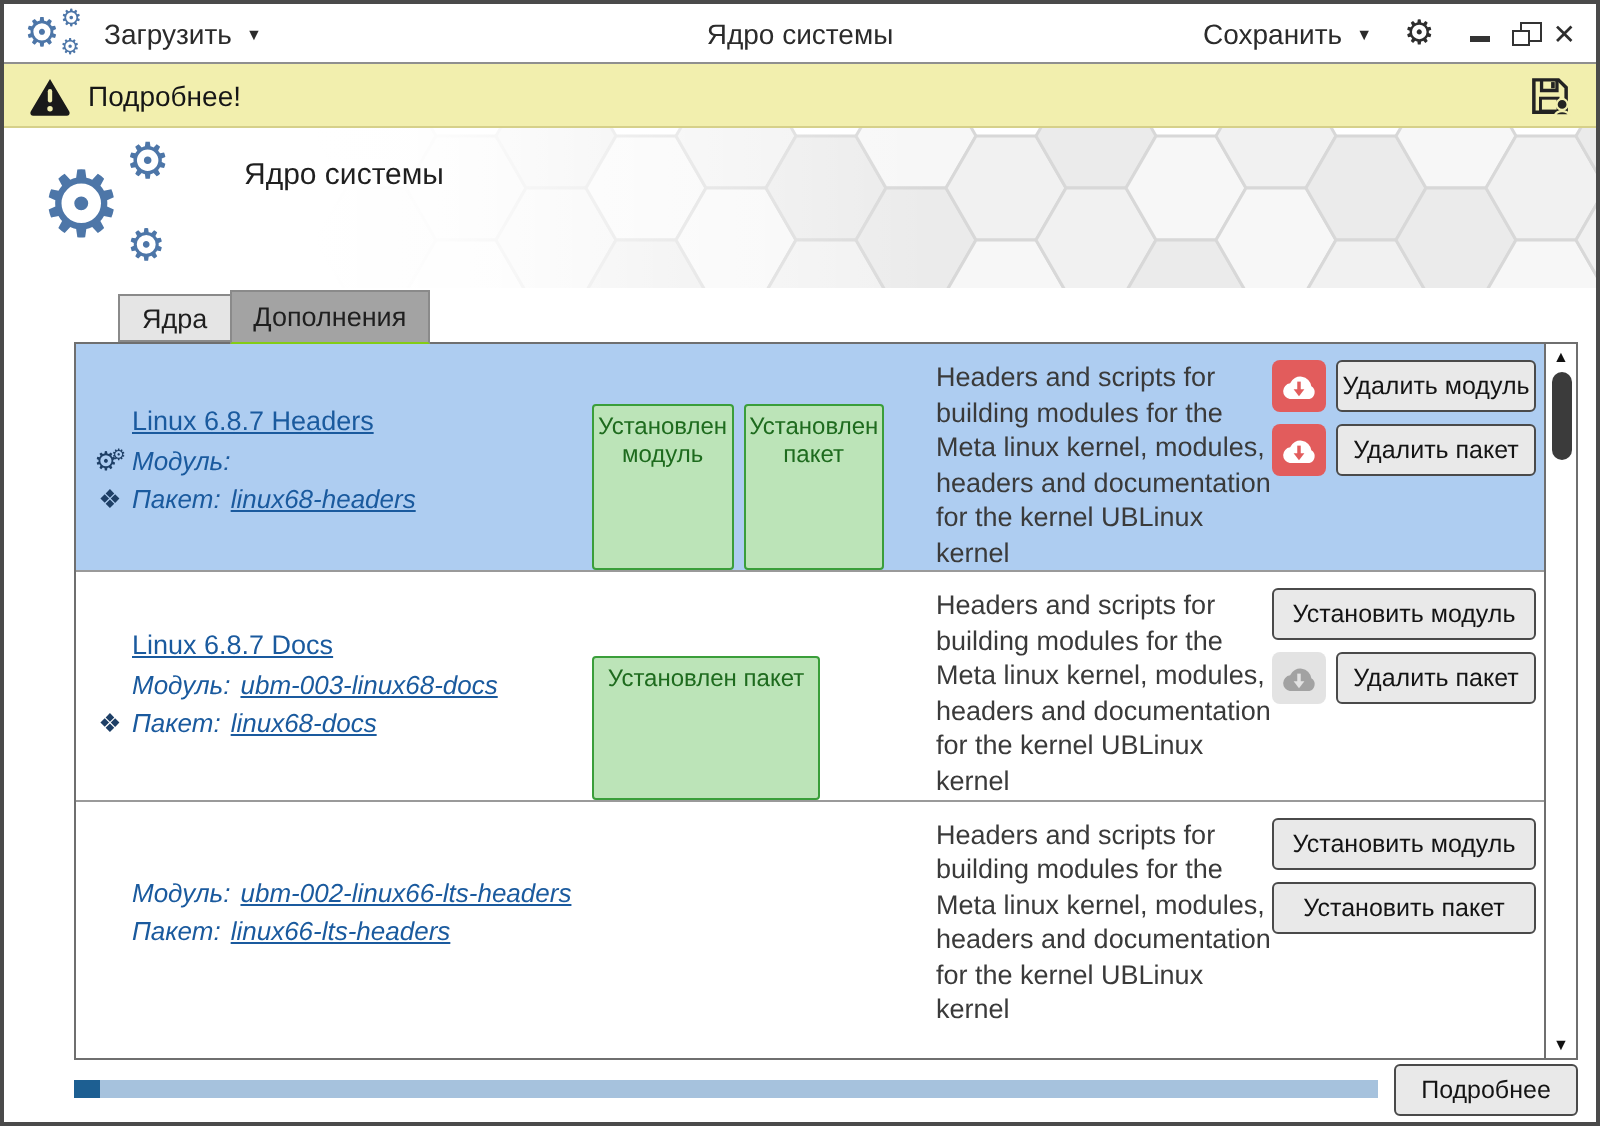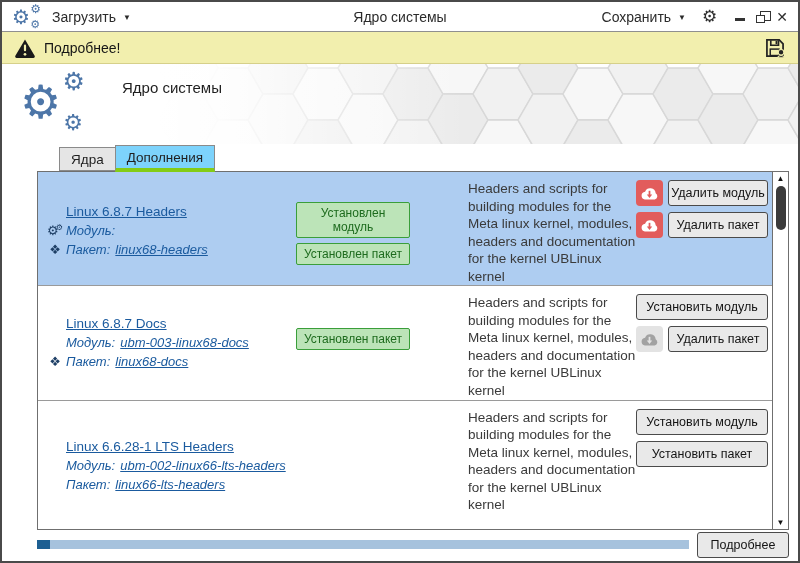--- a/index.html
+++ b/index.html
@@ -39,21 +39,21 @@
   .hdr-gears .gb{font-size:46px;left:0;top:7px}
   .hdr-gears .g1{font-size:25px;right:5px;top:-3px}
   .hdr-gears .g2{font-size:22px;right:7px;bottom:2px}
   .hdr-title{position:absolute;left:120px;top:15px;font-size:15px;color:#1f1f1f;z-index:2}
   .hdr-sub{position:absolute;left:120px;top:46px;font-size:14px;color:#1f1f1f;z-index:2;white-space:nowrap}
 
   
   .tabstrip{flex:0 0 27px;display:flex;align-items:flex-end;padding-left:57px;position:relative;z-index:3}
   .tab{font-size:13.5px;color:#1f1f1f;background:#e5e5e5;border:1px solid #8a8a8a;height:24px;display:flex;align-items:center;padding:0 11px;cursor:default}
   .tab+.tab{margin-left:-1px}
-  .tab.active{background:#7dd3fc;height:27px;border-bottom:4px solid #84cc16;margin-bottom:-1px}
+  .tab.active{background:#a3a3a3;height:27px;border-bottom:1px solid #84cc16;margin-bottom:-1px}
 
   
   .listbox{flex:0 0 359px;margin:0 9px 0 35px;border:1px solid #6f6f6f;background:#fff;display:flex}
   .rows{flex:1;display:flex;flex-direction:column;min-width:0}
   .row{display:flex;padding:0 6px;border-bottom:1px solid #9a9a9a;background:#fff}
   .row.selected{background:#aecdf1}
   .row.r0{flex:0 0 113px}
   .row.r1{flex:0 0 110px}
   .row.r2{flex:1;border-bottom:none}
 
@@ -61,21 +61,21 @@
   .r0 .info{padding-top:30px}.r1 .info{padding-top:28px}.r2 .info{padding-top:36px}
   .tline{margin-left:22px;height:19px}
   .tline a{font-size:13.5px;font-weight:normal;color:#1a5a9e}
   .iline{display:flex;align-items:center;height:19px;font-size:13px;font-style:italic;color:#1a5a9e}
   .iline .ic{width:22px;flex:0 0 22px;text-align:center;font-style:normal;color:#1e3f66;font-size:13px;line-height:1}
   .iline .lbl{margin-right:5px}
   .iline a{color:#1a5a9e}
   a{text-decoration:underline}
   .gg2{font-size:8px;margin-left:-3px;vertical-align:5px}
 
-  .badges{width:126px;flex:0 0 126px;display:flex;flex-direction:column;gap:5px}
+  .badges{width:126px;flex:0 0 126px;display:flex;flex-direction:row;gap:5px}
   .r0 .badges{padding-top:30px}.r1 .badges{padding-top:42px}
   .badge{width:114px;text-align:center;font-size:12px;color:#1e6b1e;background:#bce4b8;border:1px solid #3a9e3a;border-radius:2px;padding:3px 2px}
 
   .desc{width:168px;flex:0 0 168px;margin-left:46px;padding-top:8px;font-size:13.5px;line-height:1.3;color:#3a3a3a}
 
   .btncol{margin-left:auto;width:132px;flex:0 0 132px;padding-top:8px;display:flex;flex-direction:column;gap:6px}
   .btnrow{display:flex;gap:5px;height:26px}
   .btn{flex:1;height:26px;background:#e9e9e9;border:1px solid #4a4a4a;border-radius:3px;font-size:12.5px;color:#141414;display:flex;align-items:center;justify-content:center;cursor:default;font-family:Liberation Sans, sans-serif}
   .icbtn{width:27px;flex:0 0 27px;height:26px;border-radius:4px;display:flex;align-items:center;justify-content:center;border:none;cursor:default}
   .icbtn.red{background:#e25c5c}
@@ -266,21 +266,20 @@
                 <path d="M8.6 10.4 h6.8 L12 14.8 Z" fill="#e3e3e3"></path>
               </svg>
             </button>
             <button class="btn">Удалить пакет</button>
           </div>
         </div>
       </div>
 
       <div class="row r2">
         <div class="info">
-          <div class="tline"><a href="#">Linux 6.6.28-1 LTS Headers</a></div>
           <div class="iline">
             <span class="ic"></span>
             <span class="lbl">Модуль:</span>
             <a href="#">ubm-002-linux66-lts-headers</a>
           </div>
           <div class="iline">
             <span class="ic"></span>
             <span class="lbl">Пакет:</span>
             <a href="#">linux66-lts-headers</a>
           </div>

